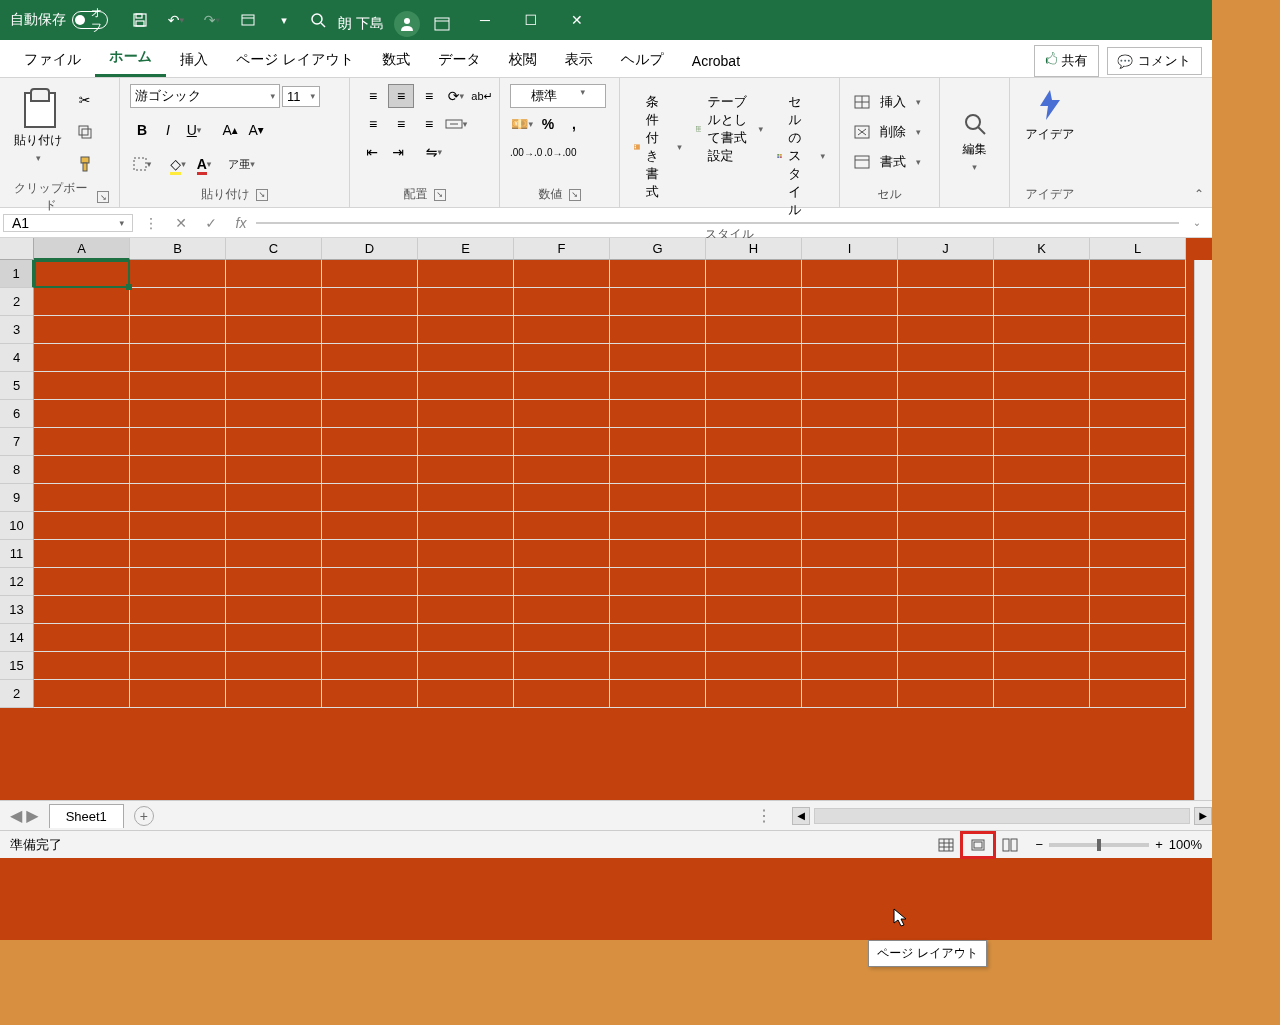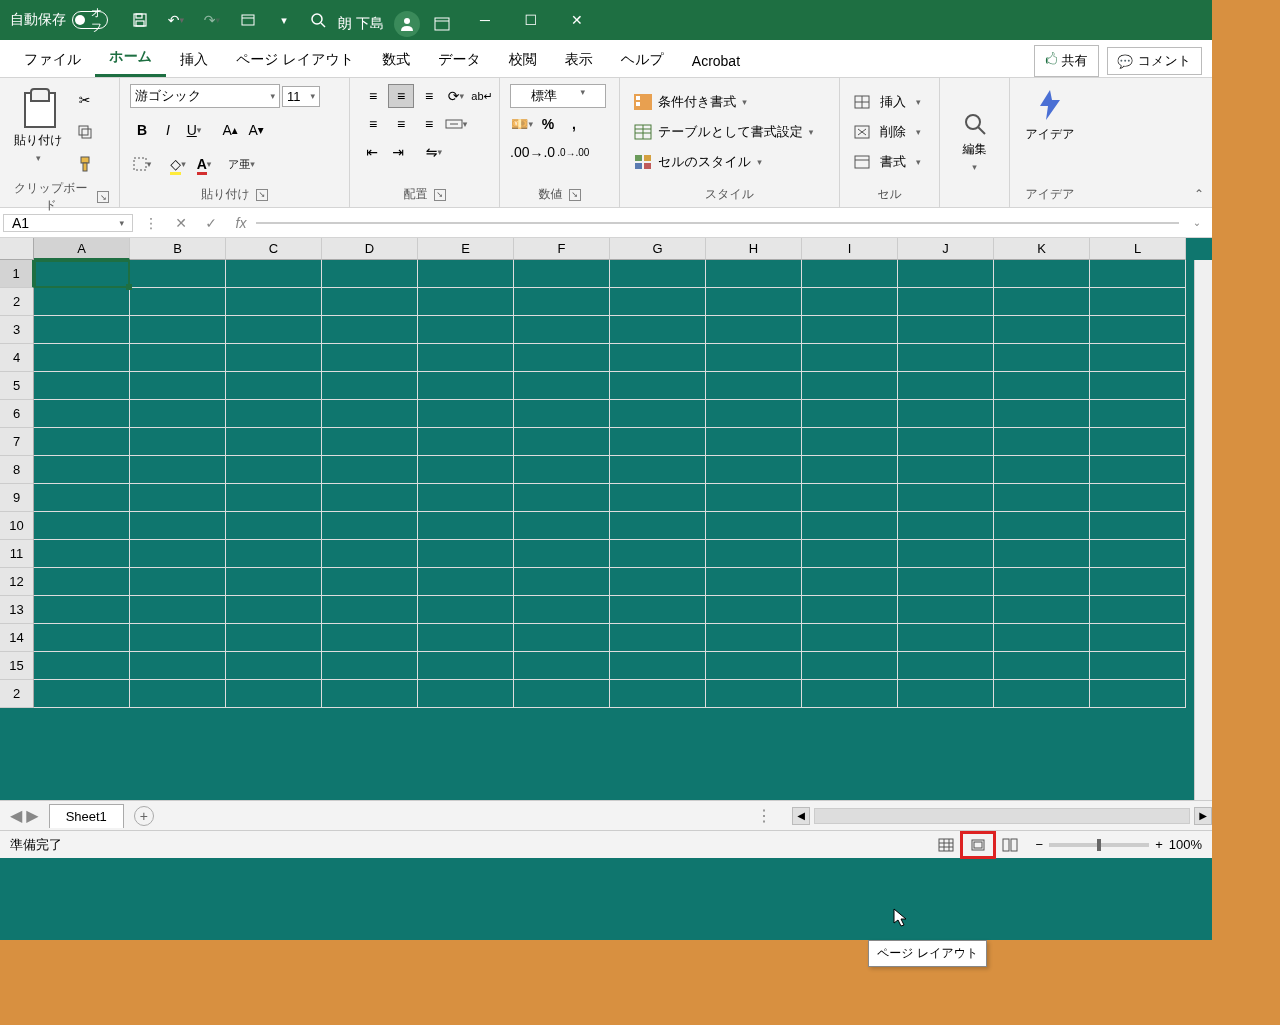--- a/index.html
+++ b/index.html
@@ -1,17 +1,17 @@
 <!DOCTYPE html>
 <html><head>
 <meta charset="utf-8">
 <style>
 * { box-sizing: border-box; margin: 0; padding: 0; font-family: "Yu Gothic UI", "Meiryo", sans-serif; }
 body { width: 1280px; height: 1025px; background: #d89040; overflow: hidden; }
-.win { width: 1212px; height: 940px; background: #0f766e; position: relative; }
+.win { width: 1212px; height: 940px; background: #c2410c; position: relative; }
 .titlebar { height: 40px; background: #1e6f42; color: #fff; display: flex; align-items: center; font-size: 14px; }
 .autosave { display: flex; align-items: center; gap: 6px; padding: 0 10px; }
 .toggle { width: 36px; height: 18px; border: 1px solid #fff; border-radius: 9px; display: flex; align-items: center; padding: 0 4px; font-size: 10px; position: relative; }
 .toggle::before { content:''; width:10px; height:10px; border-radius:50%; background:#fff; position:absolute; left:2px; }
 .toggle span { margin-left: 14px; font-size: 11px; }
 .qat { display: flex; gap: 12px; padding: 0 10px; align-items: center; }
 .qat-btn { width: 24px; height: 24px; display:flex; align-items:center; justify-content:center; color:#fff; }
 .title { flex: 1; text-align: center; font-size: 15px; }
 .user-area { display:flex; align-items:center; gap:10px; padding:0 8px;margin-top:8px; }
 .win-controls { display:flex; }
@@ -293,32 +293,32 @@
         <div style="display:flex;gap:2px">
           <div class="tbtn">💴<span class="chev">▾</span></div>
           <div class="tbtn">
               <b>%</b>
             </div>
           <div class="tbtn">
               <b>,</b>
             </div>
         </div>
         <div style="display:flex;gap:2px">
-          <div class="tbtn" style="font-size:14px">.00→.0</div>
+          <div class="tbtn" style="font-size:10px">.00→.0</div>
           <div class="tbtn" style="font-size:10px">.0→.00</div>
         </div>
       </div>
       <div class="group-label">
           <span>数値</span>
           <span class="dialog-launcher">↘</span>
         </div>
     </div>
 
     <div class="group" style="width:220px">
-      <div class="group-body" style="flex-direction:column;gap:6px;padding-top:6px">
+      <div class="group-body" style="flex-direction:row;gap:6px;padding-top:6px">
         <div class="style-btn">
             <svg width="18" height="16" viewBox="0 0 18 16">
               <rect x="0" y="0" width="18" height="16" fill="#e8a050"></rect>
               <rect x="2" y="2" width="4" height="4" fill="#fff"></rect>
               <rect x="2" y="8" width="4" height="4" fill="#fff"></rect>
             </svg>
             <span>条件付き書式</span>
             <span class="chev">▾</span>
           </div>
         <div class="style-btn">

